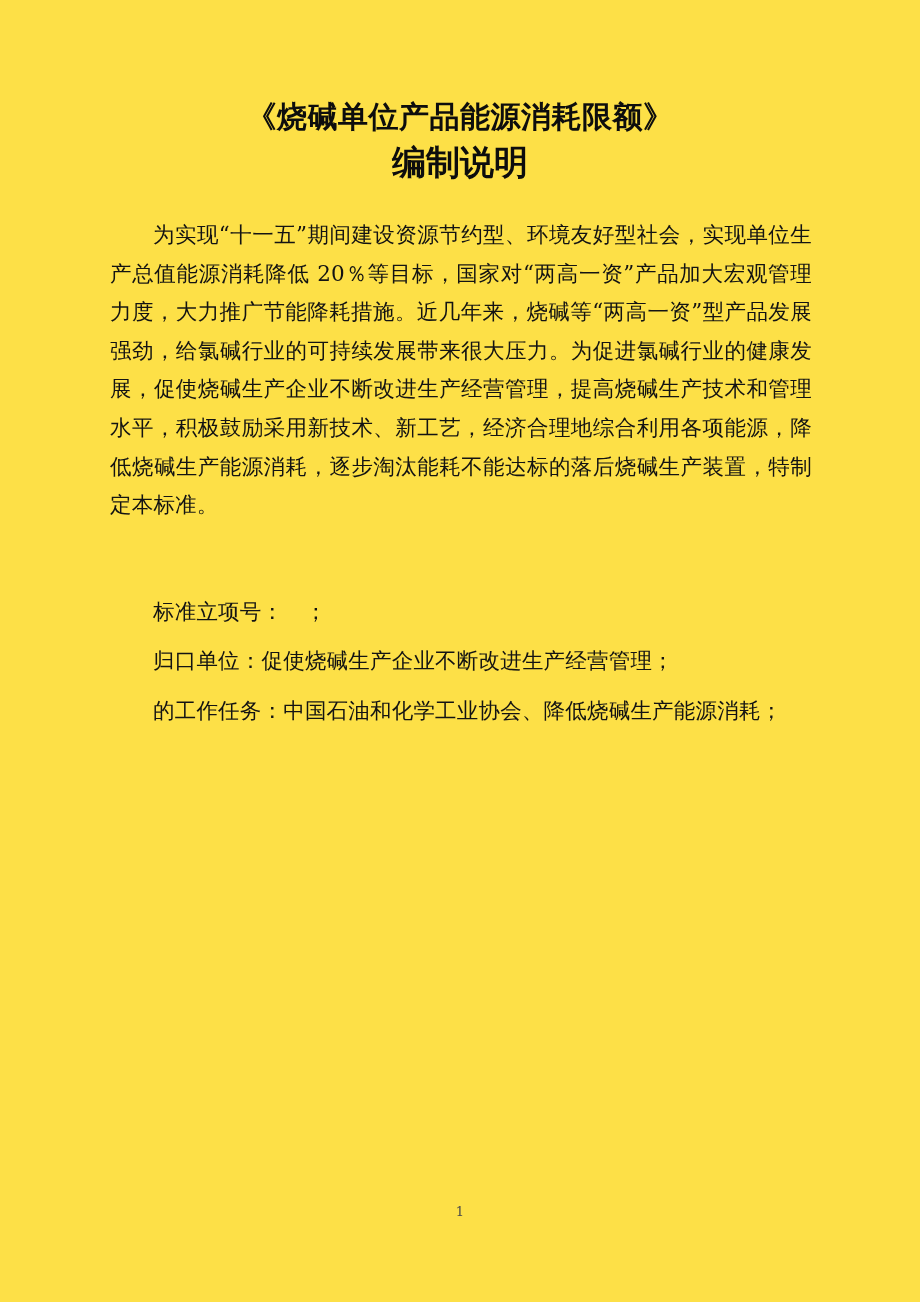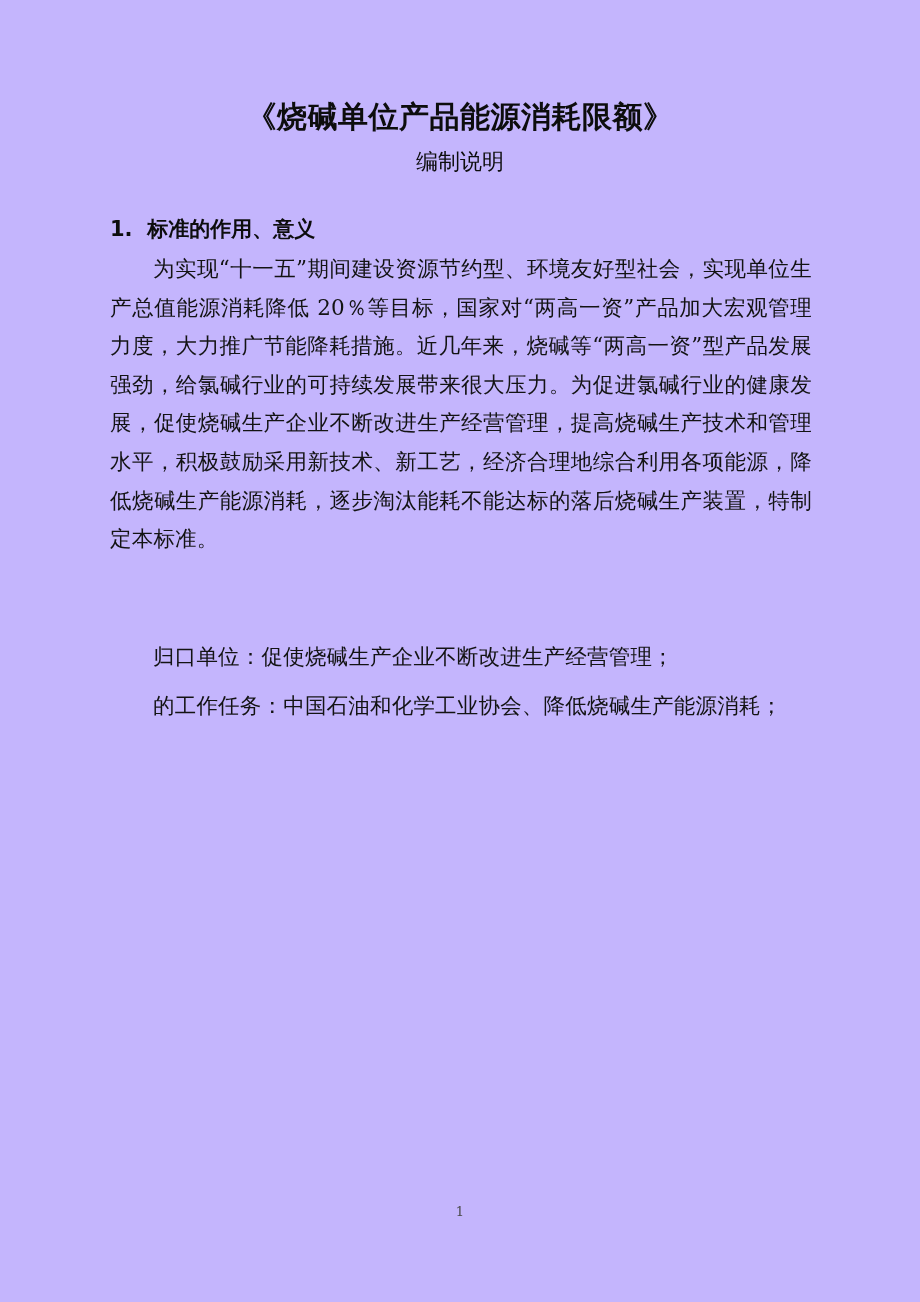--- a/index.html
+++ b/index.html
@@ -6,21 +6,21 @@
     margin: 0;
     padding: 0;
     background: #ffffff;
   }
 
   .page {
     position: relative;
     width: 920px;
     height: 1302px;
     margin: 0 auto;
-    background: #c4b5fd;
+    background: #fde047;
     overflow: hidden;
     font-family: "DejaVu Serif", "Liberation Serif", serif;
     color: #131313;
     -webkit-font-smoothing: antialiased;
   }
 
   
   .doc-title-block {
     position: absolute;
     left: 0;
@@ -32,22 +32,22 @@
   .doc-title {
     font-size: 30px;
     font-weight: bold;
     letter-spacing: 0.5px;
     line-height: 42px;
     color: #0d0d0d;
     font-family: "DejaVu Sans", "Liberation Sans", sans-serif;
   }
 
   .doc-subtitle {
-    font-size: 22px;
-    font-weight: normal;
+    font-size: 34px;
+    font-weight: bold;
     line-height: 40px;
     margin-top: 4px;
     color: #0d0d0d;
     font-family: "DejaVu Sans", "Liberation Sans", sans-serif;
   }
 
   
   .body-area {
     position: absolute;
     left: 110px;
@@ -117,34 +117,34 @@
 
 <div class="page">
 
   <div class="doc-title-block">
     <div class="doc-title">《烧碱单位产品能源消耗限额》</div>
     <div class="doc-subtitle">编制说明</div>
   </div>
 
   <div class="body-area">
 
-    <div class="section-heading"><span class="num">1.</span>  <span>标准的作用、意义</span></div>
 
     <div class="gap-after-heading-1"></div>
 
     <div class="para">为实现“十一五”期间建设资源节约型、环境友好型社会，实现单位生产总值能源消耗降低 20％等目标，国家对“两高一资”产品加大宏观管理力度，大力推广节能降耗措施。近几年来，烧碱等“两高一资”型产品发展强劲，给氯碱行业的可持续发展带来很大压力。为促进氯碱行业的健康发展，促使烧碱生产企业不断改进生产经营管理，提高烧碱生产技术和管理水平，积极鼓励采用新技术、新工艺，经济合理地综合利用各项能源，降低烧碱生产能源消耗，逐步淘汰能耗不能达标的落后烧碱生产装置，特制定本标准。</div>
 
     <div class="gap-sec2-before"></div>
 
 
     <div class="gap-sec2-after"></div>
 
 
     <div class="gap-fields"></div>
 
+    <div class="field-line"><span>标准立项号：</span><span>　；</span></div>
 
     <div class="gap-field-row"></div>
 
     <div class="field-line"><span>归口单位：</span><span>促使烧碱生产企业不断改进生产经营管理；</span></div>
 
     <div class="gap-field-row"></div>
 
     <div class="field-line"><span>的工作任务：</span><span>中国石油和化学工业协会、降低烧碱生产能源消耗；</span></div>
 
     <div class="gap-field-row"></div>

